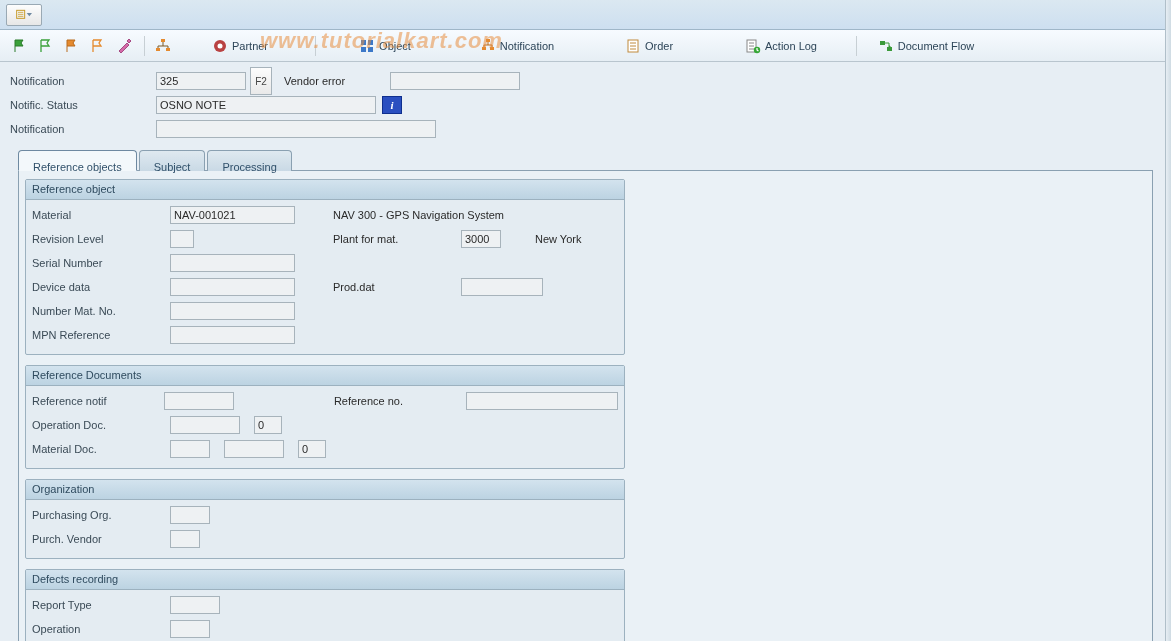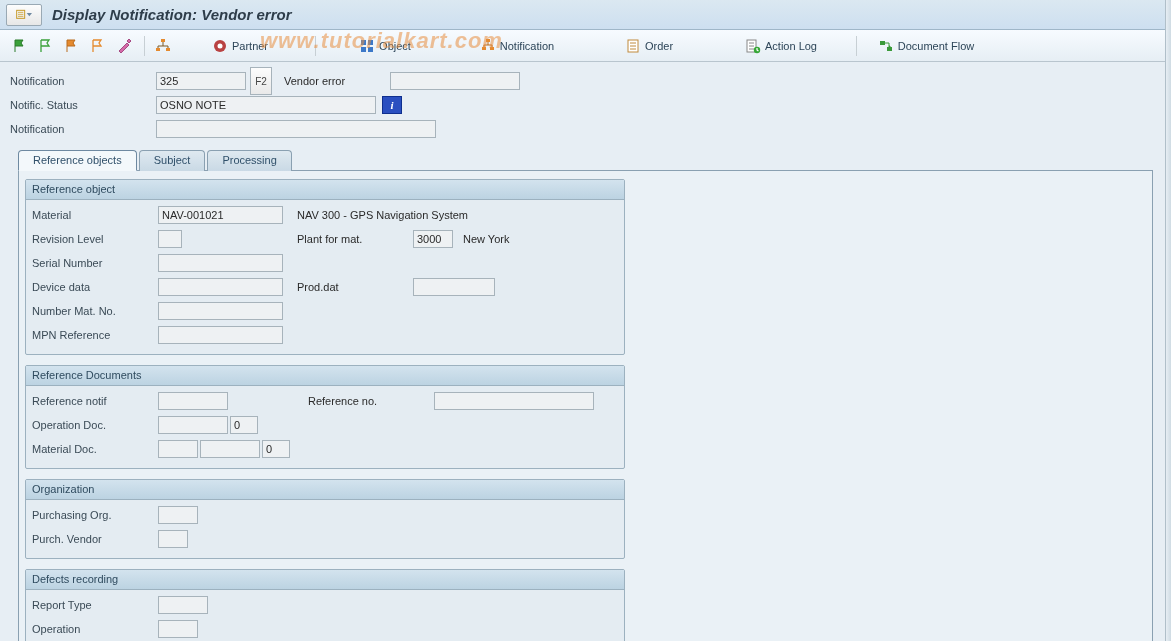--- a/index.html
+++ b/index.html
@@ -100,21 +100,21 @@
   }
 
   
   .tabstrip {
     display: flex; align-items: flex-end;
     margin: 8px 0 0 8px; height: 22px;
     position: relative;
   }
   .tab {
     height: 21px;
-    padding: 3px 14px 0 14px;
+    padding: 10px 14px 0 14px;
     margin-right: 2px;
     border: 1px solid #8aa0b1;
     border-bottom: none;
     background: linear-gradient(#dfe9f0, #c9d9e5);
     border-radius: 4px 4px 0 0;
     color: #30506a;
     position: relative;
     top: 1px;
     cursor: default;
   }
@@ -144,21 +144,21 @@
     padding-bottom: 4px;
   }
   .group > .ghead {
     height: 20px;
     background: linear-gradient(#d3e3ee, #bcd3e2);
     border-bottom: 1px solid #9cb1bf;
     padding: 3px 6px 0 6px;
     color: #2f4b5f;
   }
   .group .gbody { padding: 4px 6px 2px 6px; }
-  .gbody .row { height: 22px; }
+  .gbody .row { height: 22px; gap: 12px; }
 
   
   .wm {
     position: fixed;
     left: 260px; top: 28px;
     font-size: 22px;
     font-weight: 700;
     letter-spacing: 1px;
     color: rgba(231,142,64,0.55);
     pointer-events: none;
@@ -176,21 +176,20 @@
 <body>
 
 <div class="titlebar">
   <div class="tb-btn">
     <svg viewBox="0 0 24 16">
       <rect x="1" y="1" width="12" height="12" fill="none" stroke="#c79b2a" stroke-width="1.5"></rect>
       <path d="M3 4h8M3 7h8M3 10h8" stroke="#c79b2a" stroke-width="1.2"></path>
       <path d="M16 5l4 5 4-5z" fill="#6e89a1"></path>
     </svg>
   </div>
-  <h1>Display Notification: Vendor error</h1>
 </div>
 
 <div class="toolbar">
   <div class="ibtn">
       <svg viewBox="0 0 16 16">
         <path d="M3 2v12M3 2h8l-2 3 2 3H3" fill="#3aa13a" stroke="#2a7a2a"></path>
       </svg>
     </div>
   <div class="ibtn">
       <svg viewBox="0 0 16 16">

